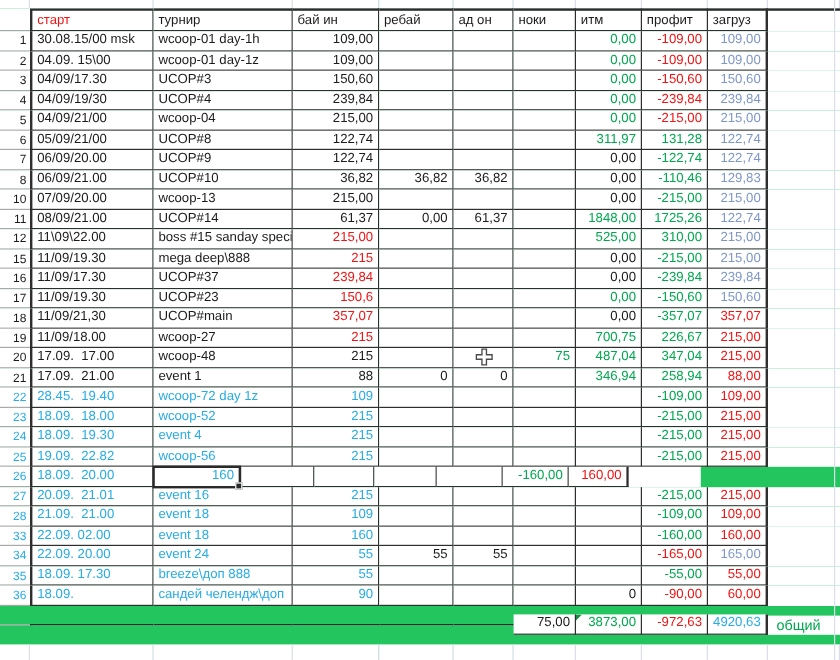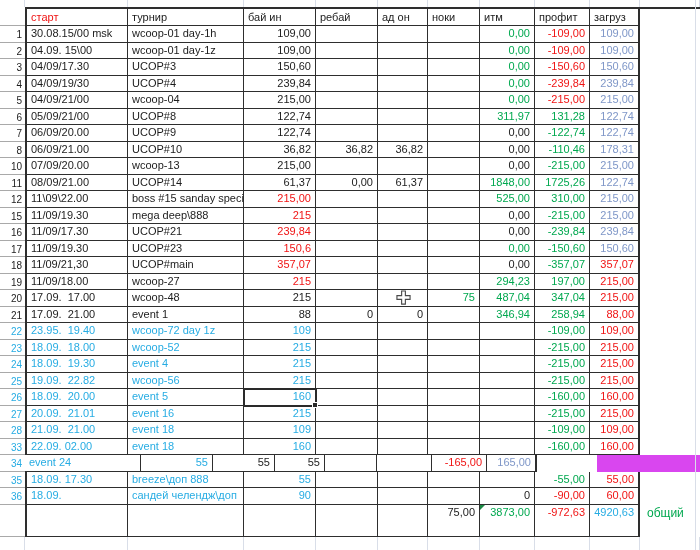--- a/index.html
+++ b/index.html
@@ -1,25 +1,25 @@
 <!DOCTYPE html>
 <html style="--k: #1c1c1c; --red: #f01414; --green: #00a84f; --steel: #7f97c8; --cyan: #27ace3;"><head>
 <meta charset="utf-8">
 <style>
   html,body{margin:0;padding:0;background:#fff;}
   :root{
     --k:#1c1c1c; --red:#f01414; --green:#00a84f; --steel:#7f97c8; --cyan:#27ace3;
     --line:#2e2e2e; --faint:#d9dee8; --gutline:#a9a9a9; --trigreen:#1c8a45;
   }
-  .sheet{position:relative;width:700px;height:550px;background:#d946ef;
+  .sheet{position:relative;width:700px;height:550px;background:#22c55e;
     font-family:"Liberation Sans",sans-serif;color:var(--k);overflow:hidden;}
   .row{display:flex;height:16.5px;}
   .spacer-r{height:7px;}
   .header-r{height:19px;}
-  .totals-r{height:32px;}
+  .totals-r{height:32px;align-items:center;}
   .trail-r{height:14px;}
   .cell{flex-shrink:0;box-sizing:border-box;border-right:1px solid var(--line);
     border-bottom:1px solid var(--line);font-size:11px;line-height:15.5px;
     white-space:pre;overflow:hidden;background:#fff;}
   .header-r .cell{border-top:2px solid var(--line);line-height:16px;}
   .first{border-left:2px solid var(--line);}
   .last{border-right:2px solid var(--line);}
   .w0{width:25px}.w1{width:103px}.w2{width:116px}.w3{width:72px}.w4{width:62px}
   .w5{width:50px}.w6{width:52px}.w7{width:55px}.w8{width:55px}.w9{width:50px}.w10{width:60px}
   .num{text-align:right;padding-right:4px;}
@@ -170,21 +170,21 @@
     <div class="row data-r">
       <div class="cell w0 gut tk">8</div>
       <div class="cell w1 txt first tk">06/09/21.00</div>
       <div class="cell w2 txt tk">UCOP#10</div>
       <div class="cell w3 num tk">36,82</div>
       <div class="cell w4 num tk">36,82</div>
       <div class="cell w5 num tk">36,82</div>
       <div class="cell w6 num"></div>
       <div class="cell w7 num tk">0,00</div>
       <div class="cell w8 num tg">-110,46</div>
-      <div class="cell w9 num last tb">178,31</div>
+      <div class="cell w9 num last tb">129,83</div>
       <div class="cell w10 xtra"></div>
     </div>
     <div class="row data-r">
       <div class="cell w0 gut tk">10</div>
       <div class="cell w1 txt first tk">07/09/20.00</div>
       <div class="cell w2 txt tk">wcoop-13</div>
       <div class="cell w3 num tk">215,00</div>
       <div class="cell w4 num"></div>
       <div class="cell w5 num"></div>
       <div class="cell w6 num"></div>
@@ -228,21 +228,21 @@
       <div class="cell w5 num"></div>
       <div class="cell w6 num"></div>
       <div class="cell w7 num tk">0,00</div>
       <div class="cell w8 num tg">-215,00</div>
       <div class="cell w9 num last tb">215,00</div>
       <div class="cell w10 xtra"></div>
     </div>
     <div class="row data-r">
       <div class="cell w0 gut tk">16</div>
       <div class="cell w1 txt first tk">11/09/17.30</div>
-      <div class="cell w2 txt tk">UCOP#21</div>
+      <div class="cell w2 txt tk">UCOP#37</div>
       <div class="cell w3 num tr">239,84</div>
       <div class="cell w4 num"></div>
       <div class="cell w5 num"></div>
       <div class="cell w6 num"></div>
       <div class="cell w7 num tk">0,00</div>
       <div class="cell w8 num tg">-239,84</div>
       <div class="cell w9 num last tb">239,84</div>
       <div class="cell w10 xtra"></div>
     </div>
     <div class="row data-r">
@@ -272,22 +272,22 @@
       <div class="cell w10 xtra"></div>
     </div>
     <div class="row data-r">
       <div class="cell w0 gut tk">19</div>
       <div class="cell w1 txt first tk">11/09/18.00</div>
       <div class="cell w2 txt tk">wcoop-27</div>
       <div class="cell w3 num tr">215</div>
       <div class="cell w4 num"></div>
       <div class="cell w5 num"></div>
       <div class="cell w6 num"></div>
-      <div class="cell w7 num tg">294,23</div>
-      <div class="cell w8 num tg">197,00</div>
+      <div class="cell w7 num tg">700,75</div>
+      <div class="cell w8 num tg">226,67</div>
       <div class="cell w9 num last tr">215,00</div>
       <div class="cell w10 xtra"></div>
     </div>
     <div class="row data-r">
       <div class="cell w0 gut tk">20</div>
       <div class="cell w1 txt first tk">17.09.  17.00</div>
       <div class="cell w2 txt tk">wcoop-48</div>
       <div class="cell w3 num tk">215</div>
       <div class="cell w4 num"></div>
       <div class="cell w5 num"></div>
@@ -305,21 +305,21 @@
       <div class="cell w4 num tk">0</div>
       <div class="cell w5 num tk">0</div>
       <div class="cell w6 num"></div>
       <div class="cell w7 num tg">346,94</div>
       <div class="cell w8 num tg">258,94</div>
       <div class="cell w9 num last tr">88,00</div>
       <div class="cell w10 xtra"></div>
     </div>
     <div class="row data-r">
       <div class="cell w0 gut tc">22</div>
-      <div class="cell w1 txt first tc">23.95.  19.40</div>
+      <div class="cell w1 txt first tc">28.45.  19.40</div>
       <div class="cell w2 txt tc">wcoop-72 day 1z</div>
       <div class="cell w3 num tc">109</div>
       <div class="cell w4 num"></div>
       <div class="cell w5 num"></div>
       <div class="cell w6 num"></div>
       <div class="cell w7 num"></div>
       <div class="cell w8 num tg">-109,00</div>
       <div class="cell w9 num last tr">109,00</div>
       <div class="cell w10 xtra"></div>
     </div>
@@ -358,21 +358,20 @@
       <div class="cell w5 num"></div>
       <div class="cell w6 num"></div>
       <div class="cell w7 num"></div>
       <div class="cell w8 num tg">-215,00</div>
       <div class="cell w9 num last tr">215,00</div>
       <div class="cell w10 xtra"></div>
     </div>
     <div class="row data-r">
       <div class="cell w0 gut tc">26</div>
       <div class="cell w1 txt first tc">18.09.  20.00</div>
-      <div class="cell w2 txt tc">event 5</div>
       <div class="cell w3 num tc active">160<span class="handle"></span></div>
       <div class="cell w4 num"></div>
       <div class="cell w5 num"></div>
       <div class="cell w6 num"></div>
       <div class="cell w7 num"></div>
       <div class="cell w8 num tg">-160,00</div>
       <div class="cell w9 num last tr">160,00</div>
       <div class="cell w10 xtra"></div>
     </div>
     <div class="row data-r">
@@ -409,20 +408,21 @@
       <div class="cell w4 num"></div>
       <div class="cell w5 num"></div>
       <div class="cell w6 num"></div>
       <div class="cell w7 num"></div>
       <div class="cell w8 num tg">-160,00</div>
       <div class="cell w9 num last tr">160,00</div>
       <div class="cell w10 xtra"></div>
     </div>
     <div class="row data-r">
       <div class="cell w0 gut tc">34</div>
+      <div class="cell w1 txt first tc">22.09. 20.00</div>
       <div class="cell w2 txt tc">event 24</div>
       <div class="cell w3 num tc">55</div>
       <div class="cell w4 num tk">55</div>
       <div class="cell w5 num tk">55</div>
       <div class="cell w6 num"></div>
       <div class="cell w7 num"></div>
       <div class="cell w8 num tr">-165,00</div>
       <div class="cell w9 num last tb">165,00</div>
       <div class="cell w10 xtra"></div>
     </div>

